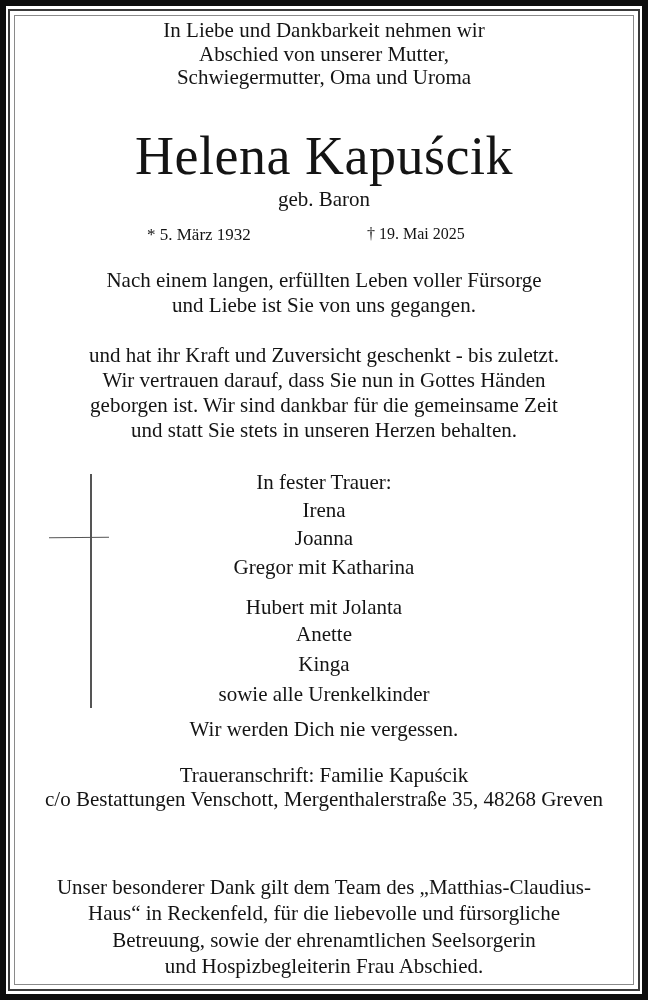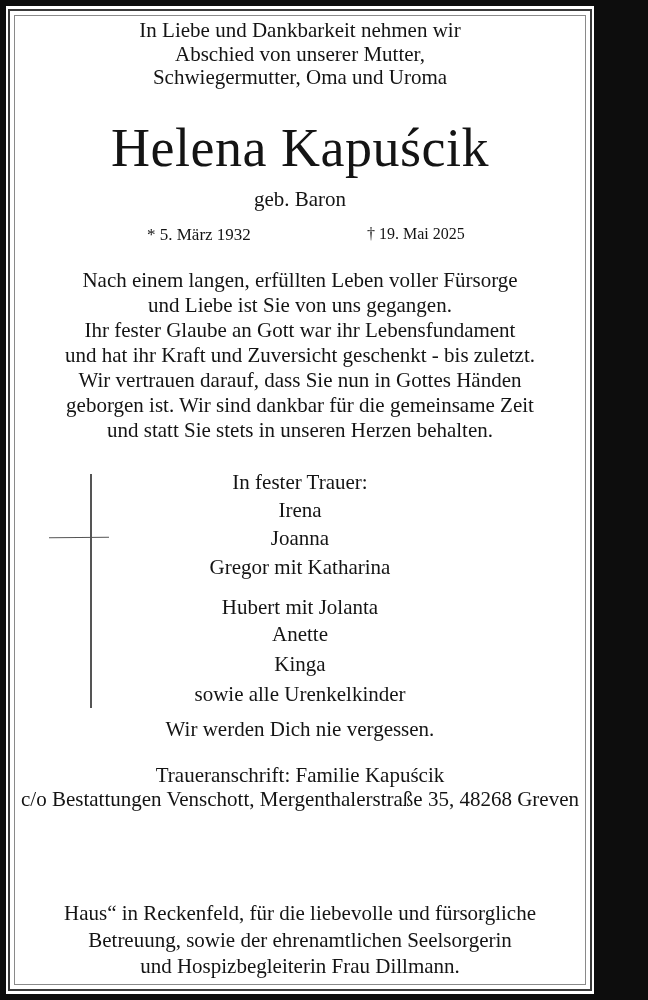--- a/index.html
+++ b/index.html
@@ -6,21 +6,21 @@
     body {
       width: 648px; height: 1000px;
       background: #0d0d0d;
       position: relative;
       overflow: hidden;
       font-family: "Liberation Serif", "DejaVu Serif", serif;
       color: #141414;
     }
     .outer-frame {
       position: absolute;
-      left: 6px; top: 6px; width: 588px; height: 988px;
+      left: 6px; top: 6px; width: 636px; height: 988px;
       background: #ffffff;
       box-sizing: border-box;
     }
     .inner-frame {
       position: absolute;
       left: 2px; top: 3px; right: 2px; bottom: 3px;
       border: 2px solid #3a3a3a;
       box-sizing: border-box;
       background: #fff;
     }
@@ -55,31 +55,30 @@
 <div class="outer-frame">
   <div class="inner-frame">
     <div class="inner-line"></div>
   </div>
 
   <div class="content">
     <div class="line f21" style="top:12px">In Liebe und Dankbarkeit nehmen wir</div>
     <div class="line f21" style="top:36px">Abschied von unserer Mutter,</div>
     <div class="line f21" style="top:59px">Schwiegermutter, Oma und Uroma</div>
 
-    <div class="line name" style="top:112px">Helena Kapuścik</div>
+    <div class="line name" style="top:120px">Helena Kapuścik</div>
     <div class="line f21" style="top:181px">geb. Baron</div>
 
     <div class="dates">
       <span class="date-born">* 5. März 1932</span>
       <span class="date-died">† 19. Mai 2025</span>
     </div>
 
     <div class="line f21" style="top:262px">Nach einem langen, erfüllten Leben voller Fürsorge</div>
     <div class="line f21" style="top:287px">und Liebe ist Sie von uns gegangen.</div>
-    <div class="line f21" style="top:312px">Ihr fester Glaube an Gott war ihr Lebensfundament</div>
     <div class="line f21" style="top:362px">Wir vertrauen darauf, dass Sie nun in Gottes Händen</div>
     <div class="line f21" style="top:337px">und hat ihr Kraft und Zuversicht geschenkt - bis zuletzt.</div>
     <div class="line f21" style="top:387px">geborgen ist. Wir sind dankbar für die gemeinsame Zeit</div>
     <div class="line f21" style="top:412px">und statt Sie stets in unseren Herzen behalten.</div>
 
     <div class="cross-v"></div>
     <div class="cross-h"></div>
 
     <div class="line f21" style="top:464px">In fester Trauer:</div>
     <div class="line f21" style="top:492px">Irena</div>
@@ -89,17 +88,18 @@
     <div class="line f21" style="top:616px">Anette</div>
     <div class="line f21" style="top:646px">Kinga</div>
     <div class="line f21" style="top:711px">Wir werden Dich nie vergessen.</div>
 
     <div class="line f21" style="top:676px">sowie alle Urenkelkinder</div>
 
     <div class="line f21" style="top:757px">Traueranschrift: Familie Kapuścik</div>
     <div class="line f21" style="top:781px">c/o Bestattungen Venschott, Mergenthalerstraße 35, 48268 Greven</div>
 
 
+    <div class="line f21" style="top:869px">Unser besonderer Dank gilt dem Team des „Matthias-Claudius-</div>
     <div class="line f21" style="top:895px">Haus“ in Reckenfeld, für die liebevolle und fürsorgliche</div>
     <div class="line f21" style="top:922px">Betreuung, sowie der ehrenamtlichen Seelsorgerin</div>
-    <div class="line f21" style="top:948px">und Hospizbegleiterin Frau Dillmann.</div>
+    <div class="line f21" style="top:948px">und Hospizbegleiterin Frau Abschied.</div>
   </div>
 </div>
 
 </body></html>

